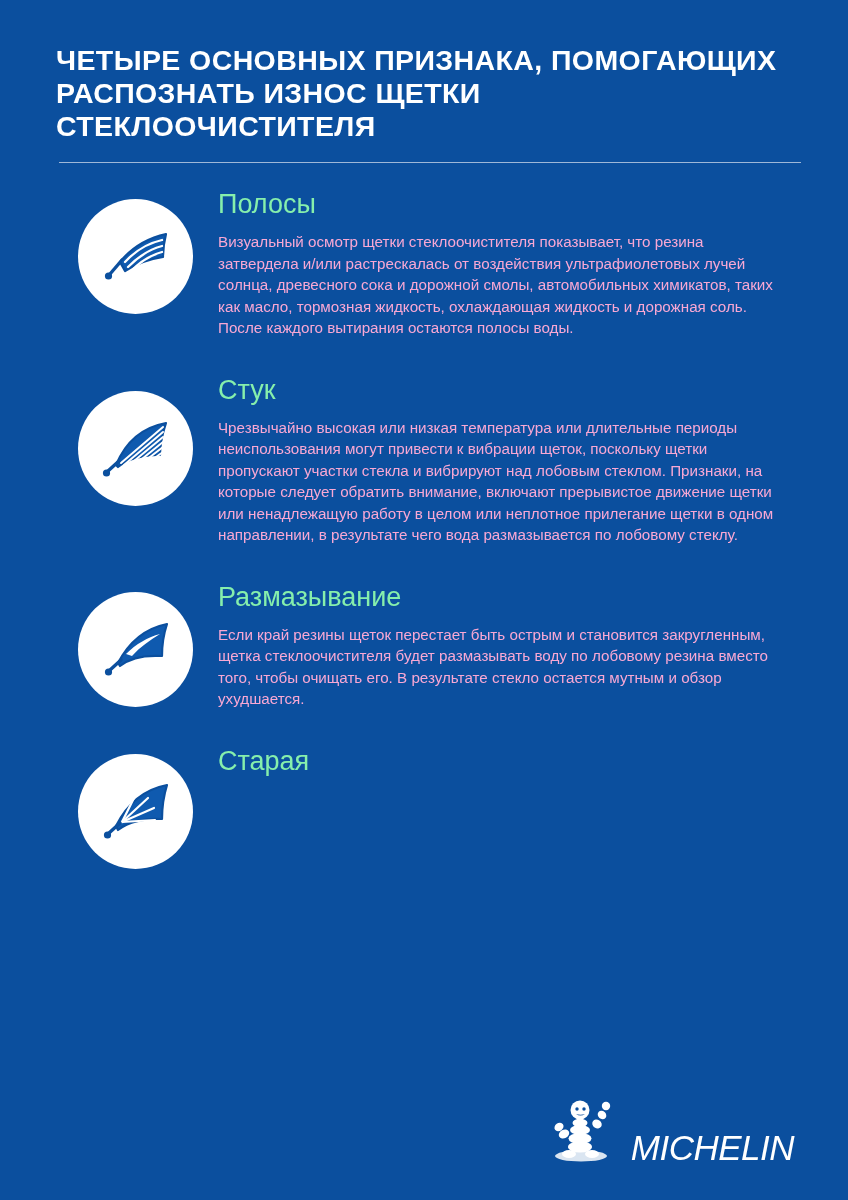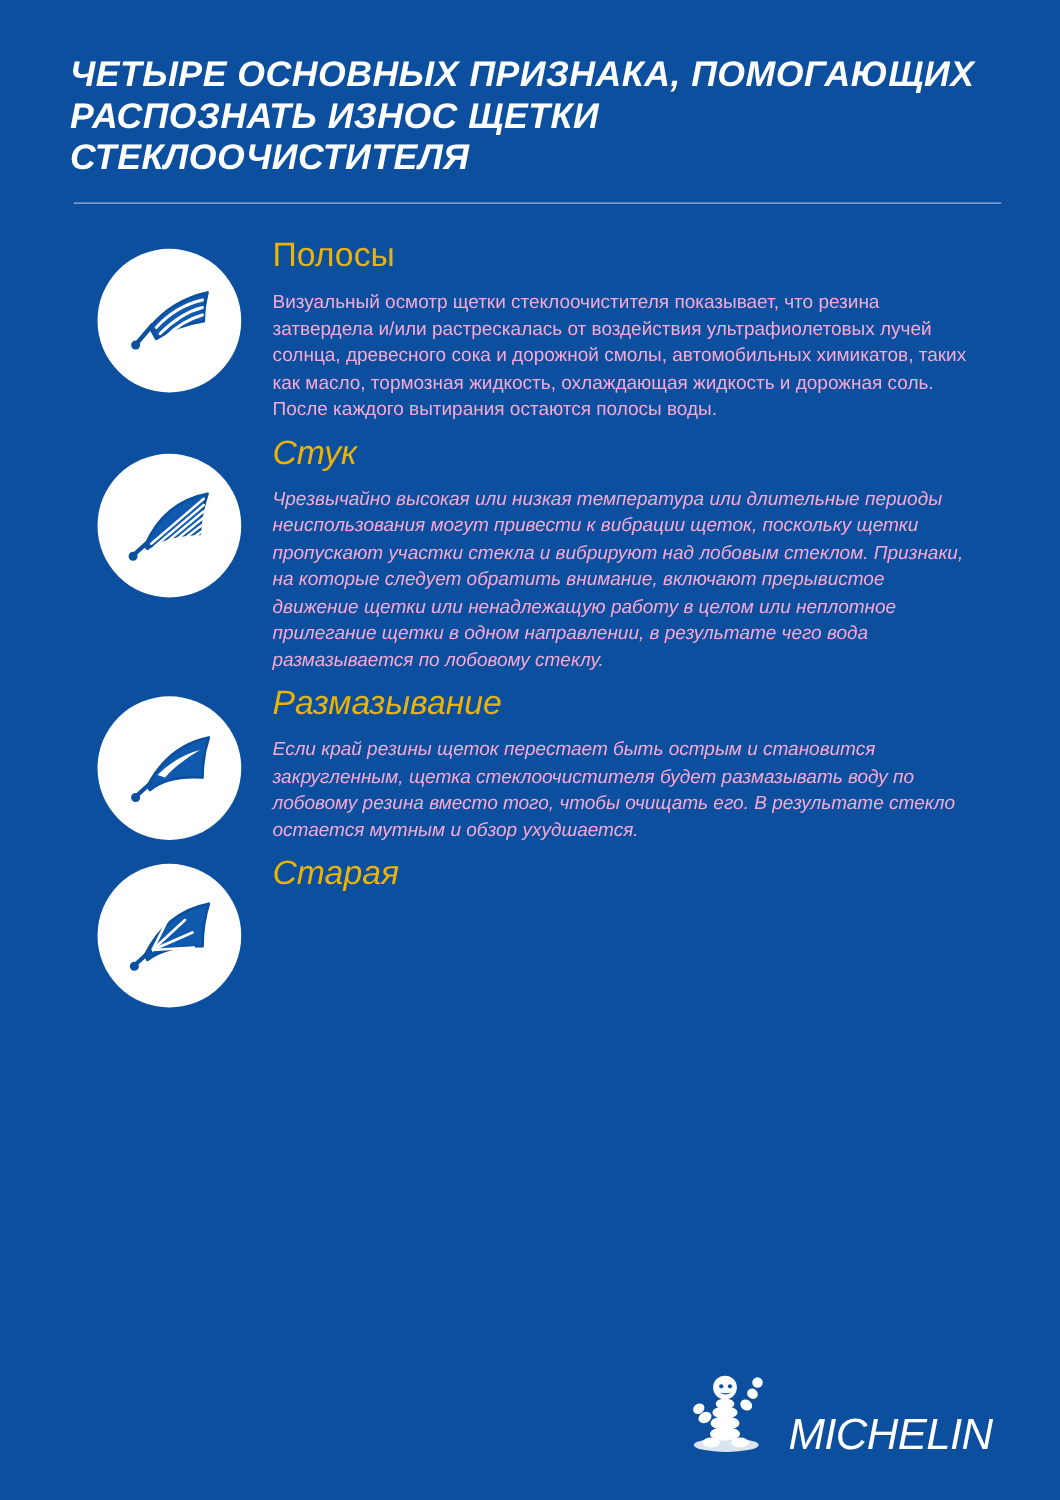--- a/index.html
+++ b/index.html
@@ -31,43 +31,41 @@
     box-sizing: border-box;
   }
   .title-block {
     margin-left: 4px;
   }
   .main-title {
     color: #ffffff;
     font-size: 28.5px;
     line-height: 33px;
     font-weight: bold;
-    font-style: italic;
     letter-spacing: 0.4px;
     text-transform: uppercase;
     margin: 0;
     max-width: 760px;
   }
   .title-rule {
     margin-top: 19px;
     margin-left: 3px;
     width: 742px;
     height: 1px;
     background: #9fb8d8;
   }
   .sections {
     margin-top: 26px;
   }
   .section {
     display: flex;
     align-items: flex-start;
   }
   .section + .section {
-    margin-top: 8px;
-    font-style: italic;
+    margin-top: 36px;
   }
   .icon-col {
     width: 166px;
     flex: 0 0 166px;
     display: flex;
     justify-content: center;
     padding-top: 6px;
   }
   .icon-circle {
     width: 115px;
@@ -79,21 +77,21 @@
     justify-content: center;
   }
   .icon-circle svg {
     display: block;
   }
   .text-col {
     flex: 1 1 auto;
     padding-right: 10px;
   }
   .section-title {
-    color: #eab308;
+    color: #86efac;
     font-size: 27px;
     line-height: 30px;
     font-weight: normal;
     margin: 0 0 12px 0;
   }
   .section-body {
     color: #f9a8d4;
     font-size: 15.2px;
     line-height: 21.5px;
     margin: 0;

